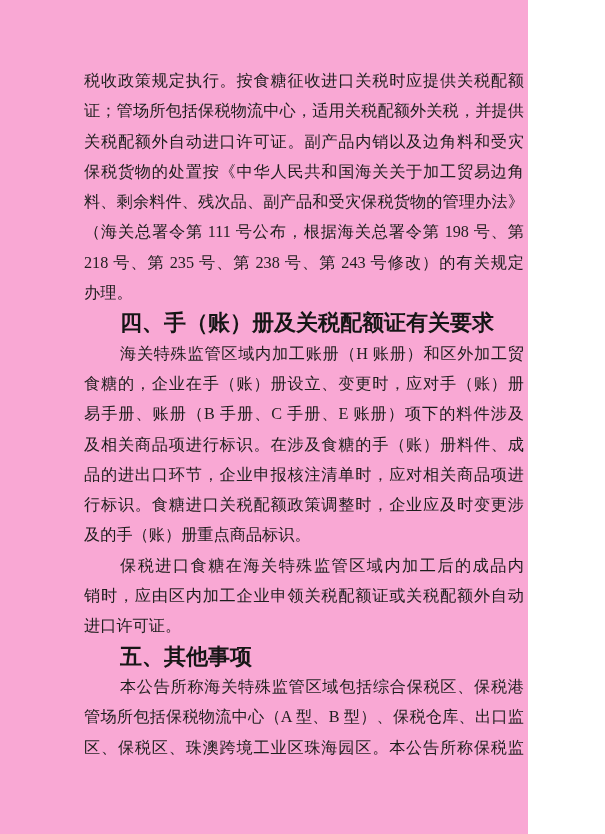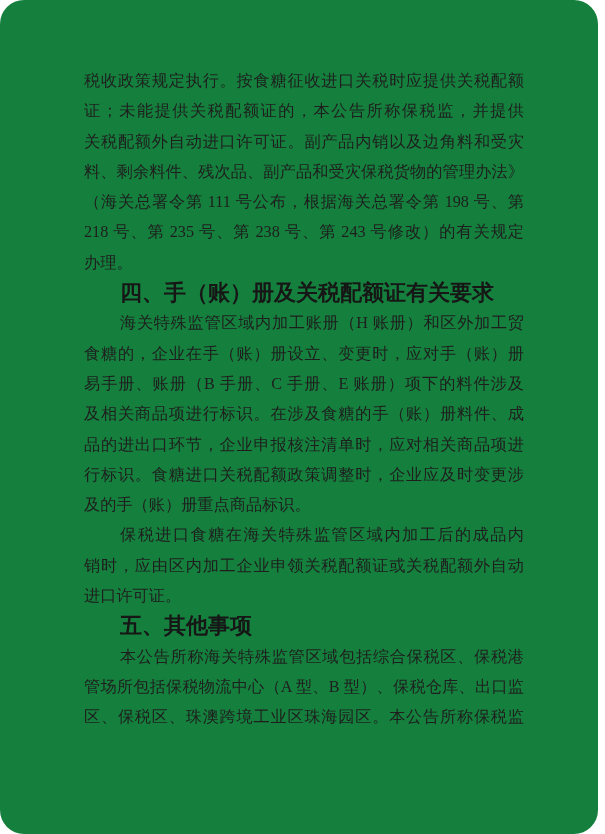--- a/index.html
+++ b/index.html
@@ -2,27 +2,26 @@
 <html><head>
 <meta charset="utf-8">
 <style>
   html, body {
     margin: 0;
     padding: 0;
     background: #ffffff;
   }
   .page {
     position: relative;
-    width: 598px;
+    width: 528px;
     height: 834px;
-    background: #15803d;
+    background: #f9a8d4;
     overflow: hidden;
     font-family: "Liberation Serif", "DejaVu Serif", serif;
     color: #1e1e1e;
-    border-radius: 24px;
   }
   .text-block {
     position: absolute;
     left: 84px;
     top: 66px;
     width: 440px;
   }
   .line {
     font-size: 16.2px;
     line-height: 30.3px;
@@ -50,22 +49,23 @@
     text-align-last: left;
     color: #161616;
   }
 </style>
 </head>
 <body>
 
 <div class="page">
   <div class="text-block">
     <div class="line">税收政策规定执行。按食糖征收进口关税时应提供关税配额</div>
-    <div class="line">证；未能提供关税配额证的，本公告所称保税监，并提供</div>
+    <div class="line">证；管场所包括保税物流中心，适用关税配额外关税，并提供</div>
     <div class="line">关税配额外自动进口许可证。副产品内销以及边角料和受灾</div>
+    <div class="line">保税货物的处置按《中华人民共和国海关关于加工贸易边角</div>
     <div class="line">料、剩余料件、残次品、副产品和受灾保税货物的管理办法》</div>
     <div class="line">（海关总署令第 111 号公布，根据海关总署令第 198 号、第</div>
     <div class="line">218 号、第 235 号、第 238 号、第 243 号修改）的有关规定</div>
     <div class="line end">办理。</div>
     <div class="line heading indent">四、手（账）册及关税配额证有关要求</div>
     <div class="line indent">海关特殊监管区域内加工账册（H 账册）和区外加工贸</div>
     <div class="line">食糖的，企业在手（账）册设立、变更时，应对手（账）册</div>
     <div class="line">易手册、账册（B 手册、C 手册、E 账册）项下的料件涉及</div>
     <div class="line">及相关商品项进行标识。在涉及食糖的手（账）册料件、成</div>
     <div class="line">品的进出口环节，企业申报核注清单时，应对相关商品项进</div>

